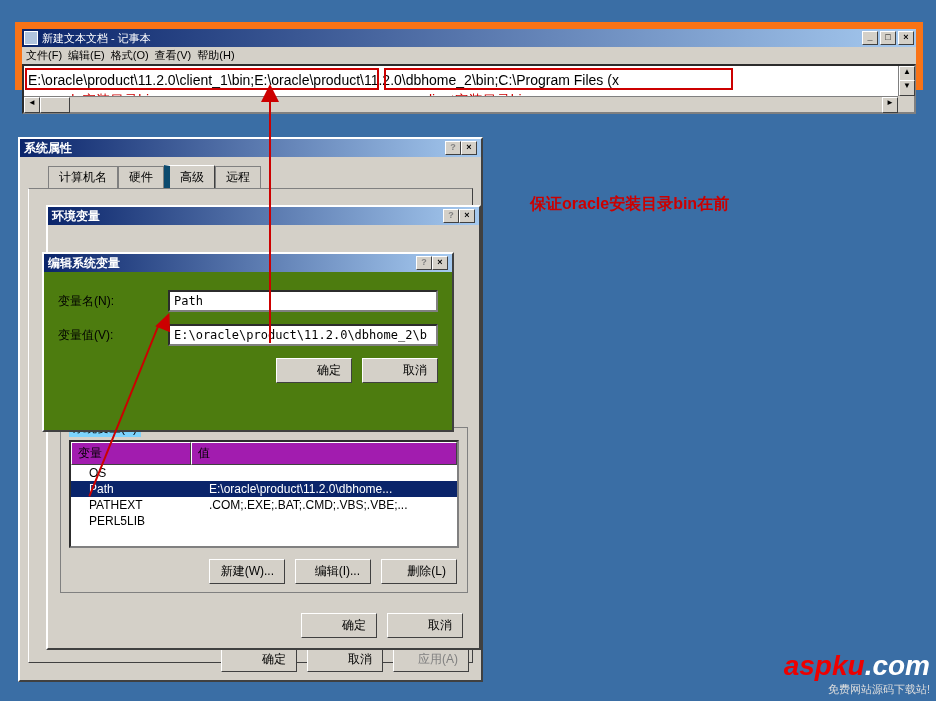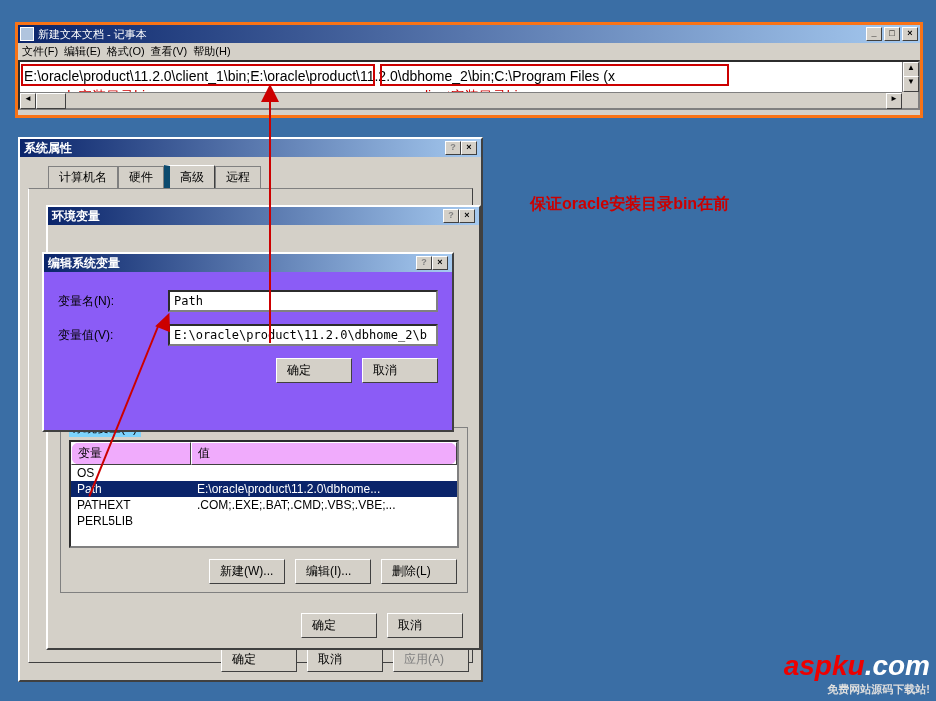--- a/index.html
+++ b/index.html
@@ -1,19 +1,19 @@
 <!DOCTYPE html>
 <html><head>
 <meta charset="utf-8">
 <style>
 * { box-sizing: border-box; margin: 0; padding: 0; font-family: "Microsoft YaHei", SimSun, sans-serif; }
 body { background: #3a6ea5; width: 936px; height: 701px; position: relative; overflow: hidden; }
 
 
-.notepad-window { position: absolute; top: 22px; left: 15px; width: 908px; height: 96px; background: #d4d0c8; border: 3px solid #f97316; }
+.notepad-window { position: absolute; top: 22px; left: 15px; width: 908px; height: 68px; background: #d4d0c8; border: 7px solid #f97316; }
 .notepad-titlebar { height: 18px; background: linear-gradient(to right, #0a246a, #a6caf0); color: #fff; display: flex; align-items: center; padding: 0 2px; font-size: 11px; }
 .notepad-titlebar .icon { width: 14px; height: 14px; background: #b0c4de; border: 1px solid #fff; margin-right: 4px; }
 .notepad-title { flex: 1; }
 .win-btns { display: flex; gap: 2px; }
 .win-btn { width: 16px; height: 14px; background: #d4d0c8; border: 1px solid #fff; border-right-color: #404040; border-bottom-color: #404040; font-size: 9px; text-align: center; line-height: 10px; color: #000; cursor: pointer; font-family: sans-serif; font-weight: bold; }
 .notepad-menu { height: 17px; background: #d4d0c8; font-size: 11px; padding: 1px 4px; color: #000; display: flex; gap: 6px; }
 .notepad-content { height: 50px; background: #fff; border: 2px inset #808080; position: relative; font-family: "SimSun", monospace; font-size: 14px; padding: 6px 4px; white-space: nowrap; }
 
 
 .scroll-v { position: absolute; right: 0; top: 0; width: 16px; height: calc(100% - 16px); background: #d4d0c8; border-left: 1px solid #808080; }
@@ -37,52 +37,52 @@
 .tabs { display: flex; margin-top: 8px; margin-left: 8px; font-size: 12px; padding-left: 20px; }
 .tab { padding: 2px 10px; background: #d4d0c8; border: 1px solid #808080; border-bottom: none; position: relative; top: 1px; }
 .tab.active { background: #d4d0c8; border-top: 1px solid #fff; border-left: 6px solid #0c4a6e; border-right: 1px solid #404040; z-index: 2; top: 0; padding-top:3px; }
 .tab-panel { margin: 0 8px; height: 475px; border: 1px solid #fff; border-top:1px solid #808080; border-right-color: #404040; border-bottom-color: #404040; background: #d4d0c8; position: relative; }
 
 
 .envdlg { position: absolute; top: 46px; left: 8px; width: 435px; height: 445px; background: #d4d0c8; border: 2px solid #d4d0c8; border-top-color: #fff; border-left-color: #fff; border-right-color: #404040; border-bottom-color: #404040; }
 .envdlg-title { height: 18px; background: linear-gradient(to right, #0a246a, #a6caf0); color: #fff; display: flex; align-items: center; padding: 2px 4px; font-size: 12px; font-weight: bold; }
 
 
-.editdlg { position: absolute; top: 90px; left: 10px; width: 412px; height: 180px; background: #8b5cf6; border: 2px solid #d4d0c8; border-top-color: #fff; border-left-color: #fff; border-right-color: #404040; border-bottom-color: #404040; }
+.editdlg { position: absolute; top: 90px; left: 10px; width: 412px; height: 180px; background: #4d7c0f; border: 2px solid #d4d0c8; border-top-color: #fff; border-left-color: #fff; border-right-color: #404040; border-bottom-color: #404040; }
 .editdlg-title { height: 18px; background: linear-gradient(to right, #0a246a, #a6caf0); color: #fff; display: flex; align-items: center; padding: 2px 4px; font-size: 12px; font-weight: bold; }
 .editdlg-body { padding: 18px 14px 8px; font-size: 12px; }
 .field-row { display: flex; align-items: center; margin-bottom: 12px; }
 .field-row label { width: 110px; }
 .field-row input { flex: 1; font-family: SimSun, monospace; font-size: 12px; padding: 2px 4px; border: 2px inset #808080; background: #fff; }
 .btn-row { display: flex; justify-content: flex-end; gap: 10px; margin-top: 8px; }
-.btn { min-width: 76px; padding: 3px 10px; font-size: 12px; background: #d4d0c8; border: 1px solid #fff; border-right-color: #404040; border-bottom-color: #404040; cursor: pointer; text-align: left; }
+.btn { min-width: 76px; padding: 3px 10px; font-size: 12px; background: #d4d0c8; border: 1px solid #fff; border-right-color: #404040; border-bottom-color: #404040; cursor: pointer; text-align: right; }
 .btn.disabled { color: #808080; }
 
 
 .groupbox { position: absolute; border: 1px solid #808080; border-top-color:#808080; }
 .groupbox .gb-label { position: absolute; top: -8px; left: 8px; background: #7dd3fc; padding: 0 4px; font-size: 12px; }
 .listview { background: #fff; border: 2px inset #808080; font-family: SimSun, monospace; font-size: 12px; }
-.lv-header { display: flex; background: #f0abfc; border-radius: 9px; }
+.lv-header { display: flex; background: #a21caf; }
 .lv-header div { border: 1px solid #fff; border-right-color: #404040; border-bottom-color: #404040; padding: 2px 6px; }
 .lv-header .col1 { width: 120px; }
 .lv-header .col2 { flex: 1; }
-.lv-row { display: flex; padding: 1px 6px; }
+.lv-row { display: flex; padding: 1px 18px; }
 .lv-row .col1 { width: 120px; }
 .lv-row .col2 { flex: 1; white-space: nowrap; overflow: hidden; }
 .lv-row.sel { background: #0a246a; color: #fff; }
 
 
 .arrow { position: absolute; background: #c00; }
 .arrow-head { position: absolute; width: 0; height: 0; }
 
 
 .watermark { position: absolute; right: 6px; bottom: 4px; text-align: right; }
 .watermark .brand { font-size: 28px; font-weight: bold; font-style: italic; color: #fff; }
 .watermark .brand .red { color: #e00; }
-.watermark .tag { font-size: 11px; color: #ddd; font-weight: bold; }
+.watermark .tag { font-size: 11px; color: #ddd; }
 
 
 .ext-anno { position: absolute; color: #c00; font-size: 16px; font-family: SimSun, sans-serif; font-weight: bold; }
 
 
 .arrow1 { left: 269px; top: 88px; width: 2px; height: 255px; }
 .arrow1-head { left: 261px; top: 84px; border-left: 9px solid transparent; border-right: 9px solid transparent; border-bottom: 18px solid #c00; }
 
 .arrow2-line { position: absolute; left: 94px; top: 322px; width: 2px; height: 184px; background: #c00; transform: rotate(-22deg); transform-origin: top; }
 .arrow2-head { left: 158px; top: 312px; border-left: 8px solid transparent; border-right: 8px solid transparent; border-bottom: 18px solid #c00; transform: rotate(22deg); }

